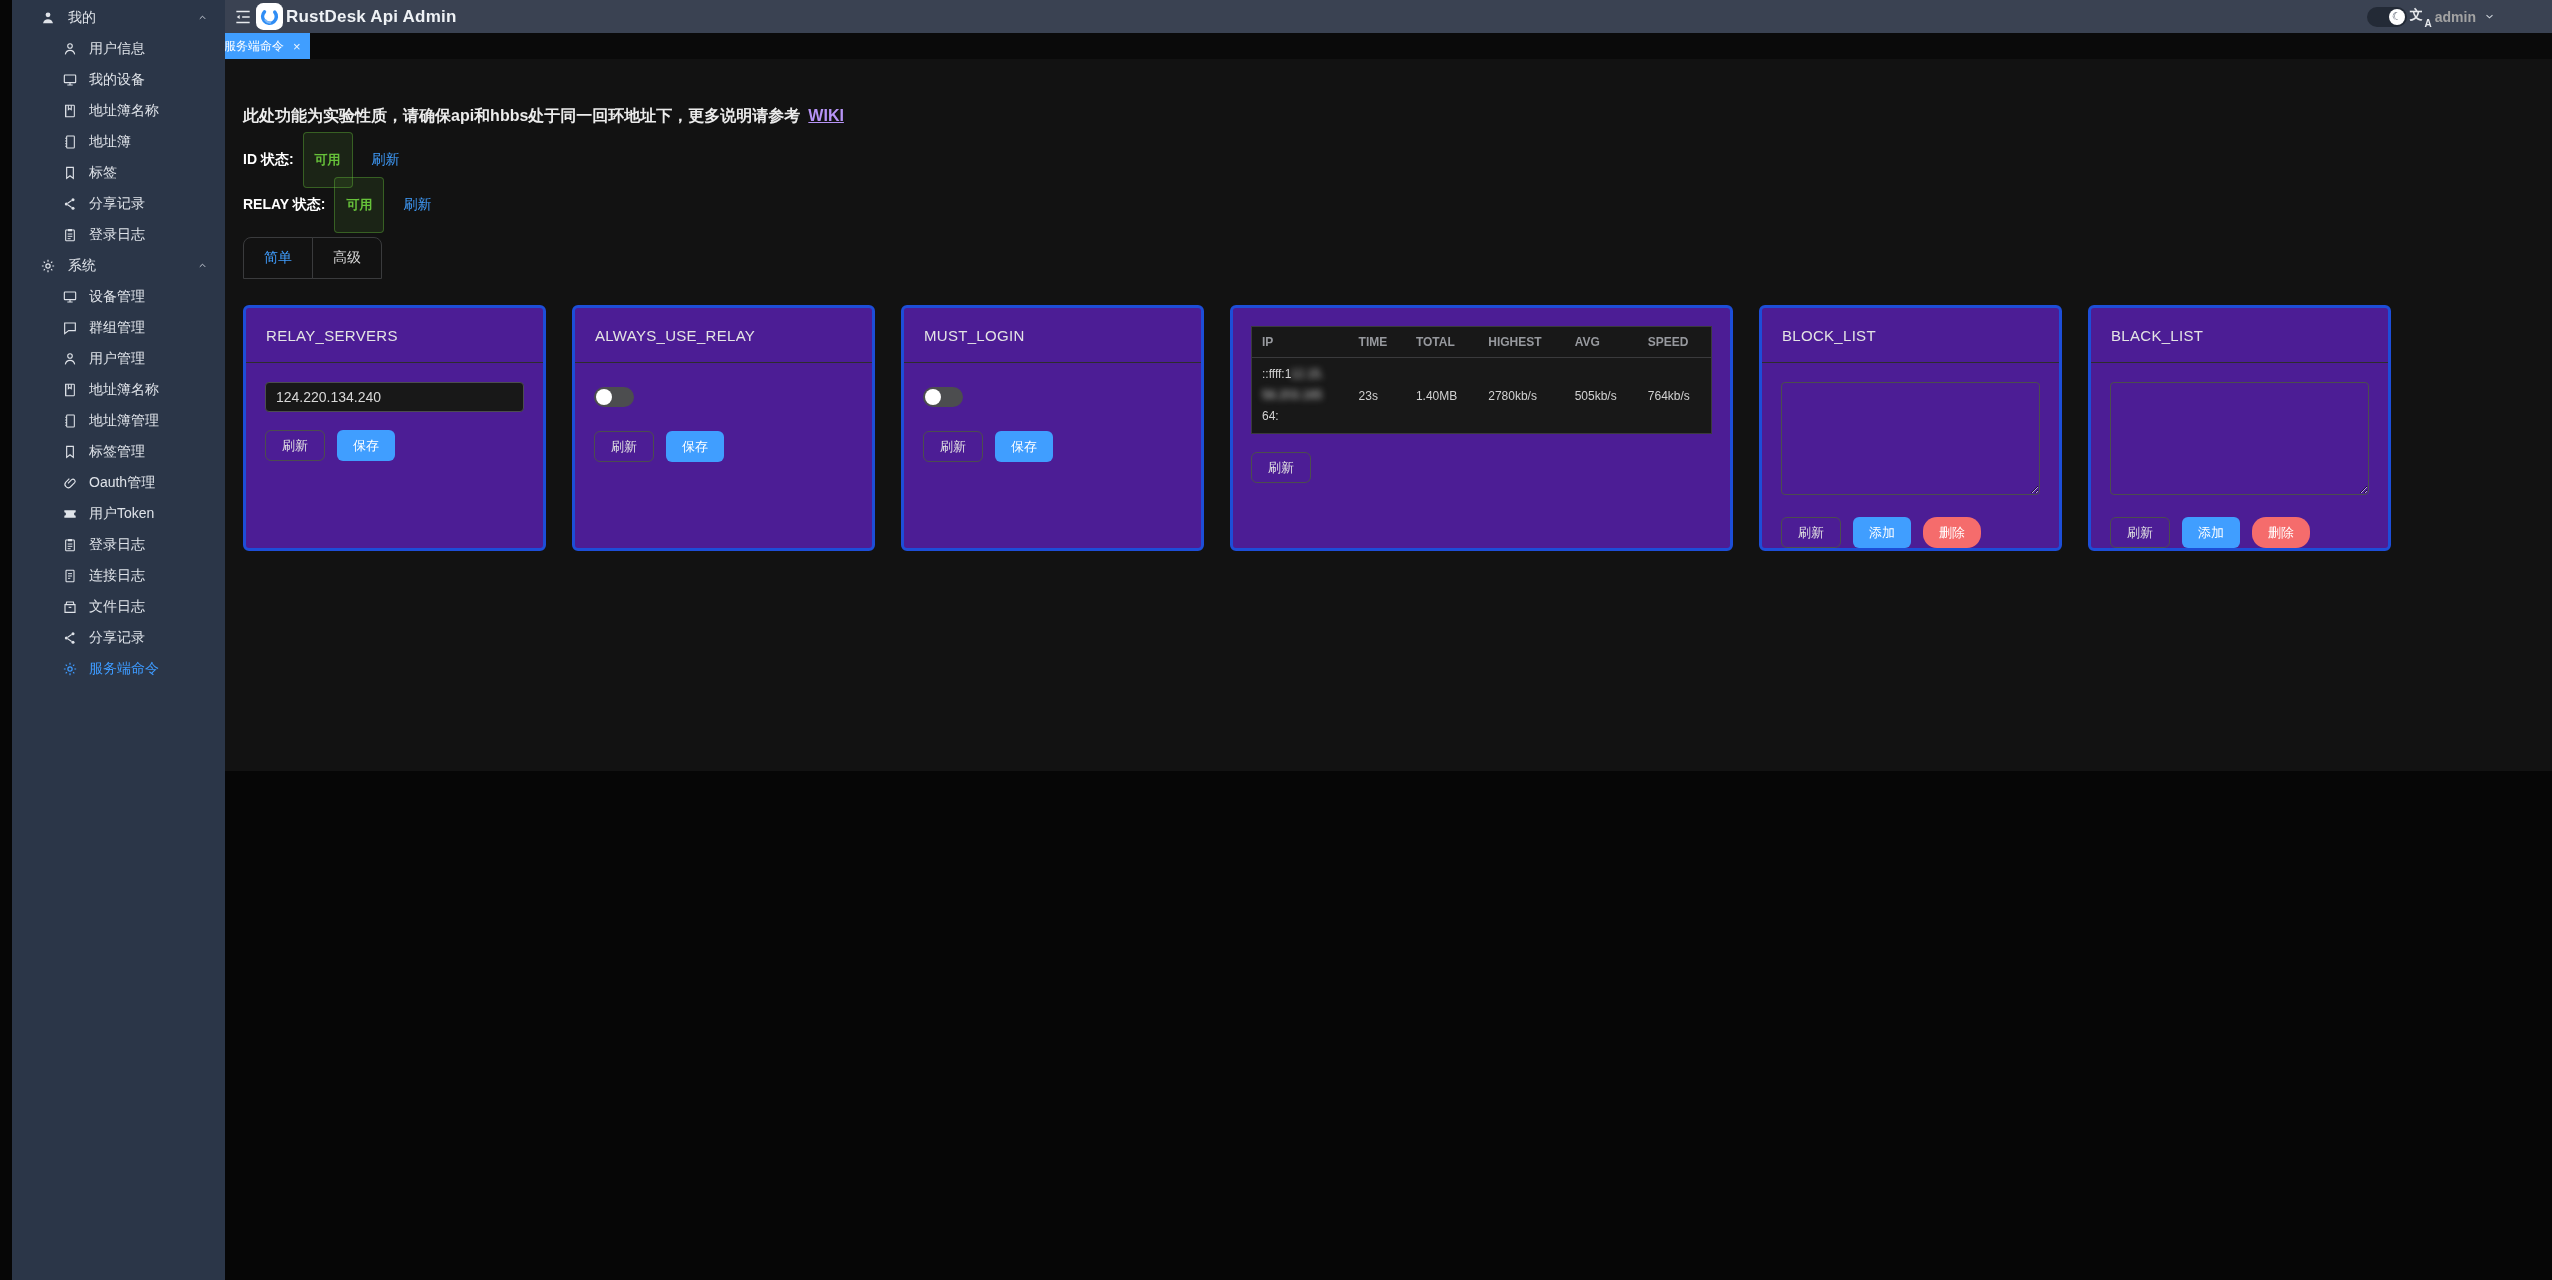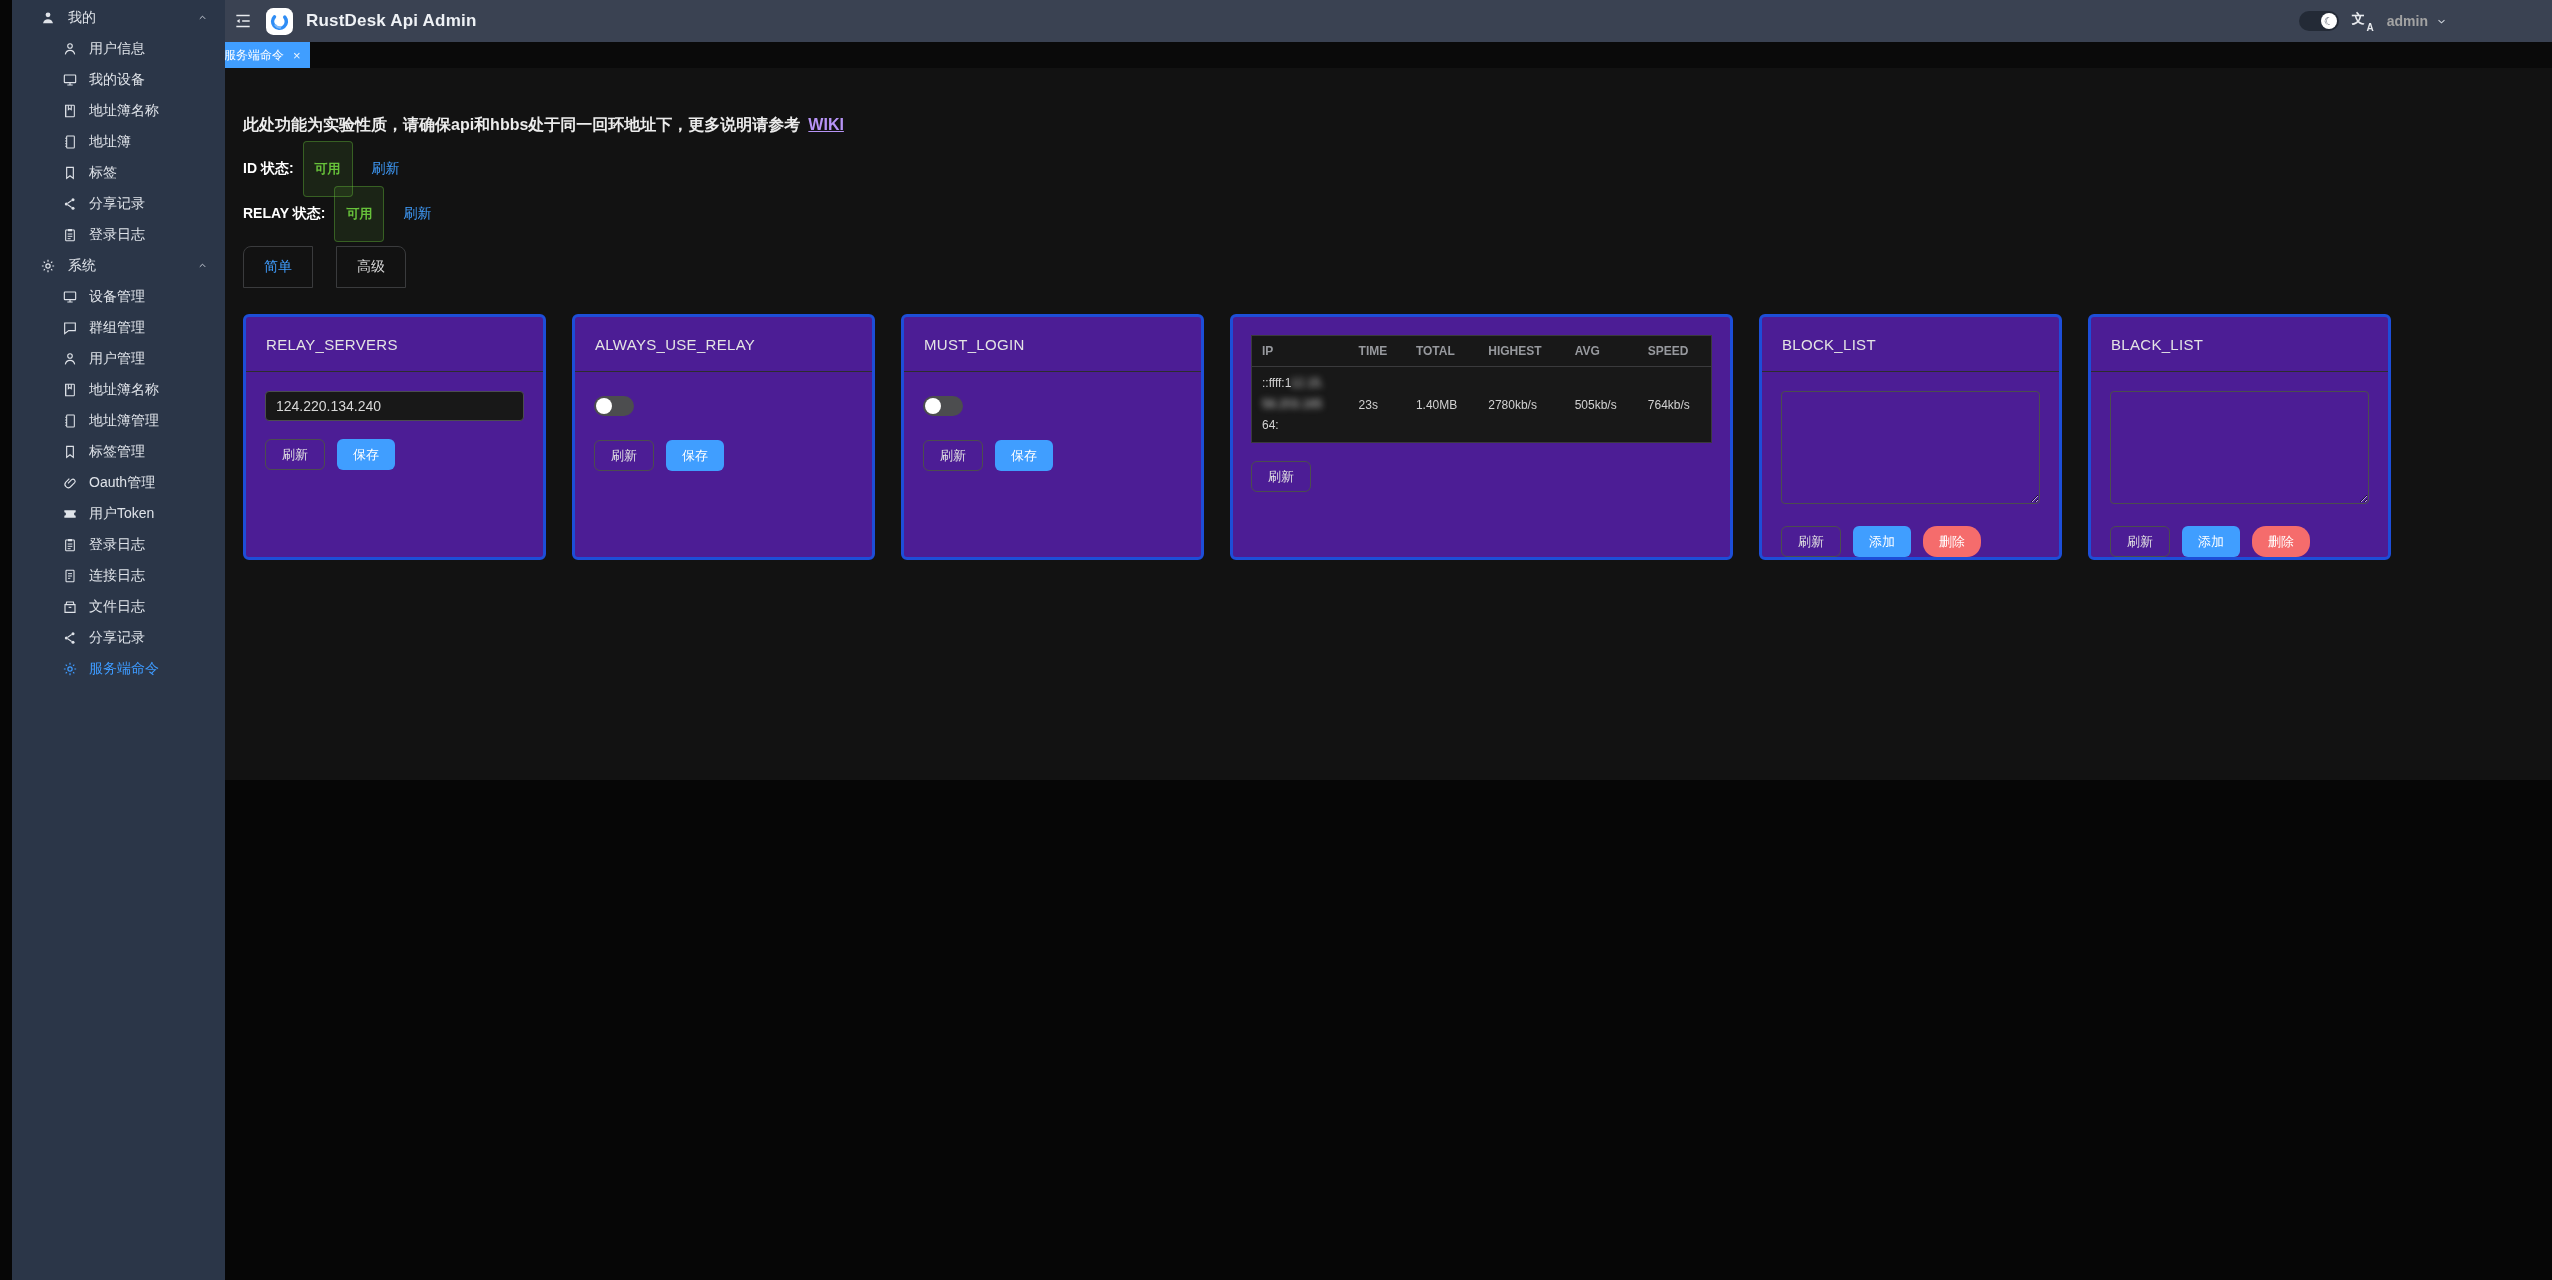--- a/index.html
+++ b/index.html
@@ -12,21 +12,21 @@
   .nav { padding-top:2px; }
   .nav-group, .nav-item { position:relative; height:31px; display:flex; align-items:center; gap:12px; color:#dfe3e9; font-size:14px; cursor:pointer; }
   .nav-group { padding-left:28px; }
   .nav-item  { padding-left:50px; gap:11px; }
   .nav-item.active { color:#3e9bff; }
   .ic { width:16px; height:16px; flex:0 0 16px; color:inherit; }
   .chev { position:absolute; right:16px; width:13px; height:13px; color:#c7cdd6; }
 
   
   .main { position:absolute; left:213px; right:0; top:0; bottom:0; }
-  .header { height:42px; background:#3a4252; display:flex; align-items:center; padding:0 104px 0 20px; gap:13px; }
+  .header { height:33px; background:#3a4252; display:flex; align-items:center; padding:0 56px 0 20px; gap:3px; }
   .fold { width:20px; height:20px; color:#e8eaee; cursor:pointer; }
   .logo { width:27px; height:27px; }
   .app-title { font-size:17px; font-weight:bold; color:#eef1f5; letter-spacing:.2px; }
   .hspace { flex:1; }
   .switch-dark { position:relative; width:40px; height:20px; border-radius:10px; background:#232a36; cursor:pointer; }
   .switch-dark .knob { position:absolute; right:2px; top:2px; width:16px; height:16px; border-radius:50%; background:#fff;
       display:flex; align-items:center; justify-content:center; font-size:11px; line-height:1; color:#454d5e; }
   .lang { position:relative; width:22px; height:20px; color:#e8eaee; cursor:pointer; }
   .lang .zh { position:absolute; left:0; top:-1px; font-size:13px; font-weight:bold; }
   .lang .en { position:absolute; right:0; bottom:-2px; font-size:10px; font-weight:bold; }
@@ -41,21 +41,21 @@
   
   .content { height:712px; background:#121212; padding:0 30px; overflow:hidden; }
   .notice { margin-top:47px; font-size:16px; font-weight:bold; color:#ececec; }
   .wiki { color:#b794f6; font-weight:bold; text-decoration:underline; margin-left:8px; cursor:pointer; }
   .status-row { margin-top:21px; display:flex; align-items:center; height:24px; }
   .status-label { font-size:14px; font-weight:bold; color:#fff; }
   .badge-ok { margin-left:9px; padding:18px 11px; font-size:13px; font-weight:bold; color:#67c23a;
       background:rgba(103,194,58,.10); border:1px solid rgba(103,194,58,.38); border-radius:4px; }
   .link { margin-left:19px; color:#409eff; font-size:14px; cursor:pointer; }
 
-  .seg-tabs { margin-top:20px; display:flex;gap:24px; }
+  .seg-tabs { margin-top:20px; display:flex; }
   .seg { width:70px; height:42px; display:flex; align-items:center; justify-content:center;
       border:1px solid #3a3b3d; font-size:14px; color:#d6d6d6; cursor:pointer; background:transparent; }
   .seg.first { border-radius:8px 0 0 0; }
   .seg.last  { border-radius:0 8px 0 0; margin-left:-1px; }
   .seg.active { color:#409eff; }
 
   
   .cards { margin-top:26px; display:flex; gap:26px; align-items:stretch; }
   .card { width:303px; height:246px; background:#4c1d95; border:3px solid #1d4ed8; border-radius:6px; overflow:hidden; }
   .card.wide { width:503px; }

